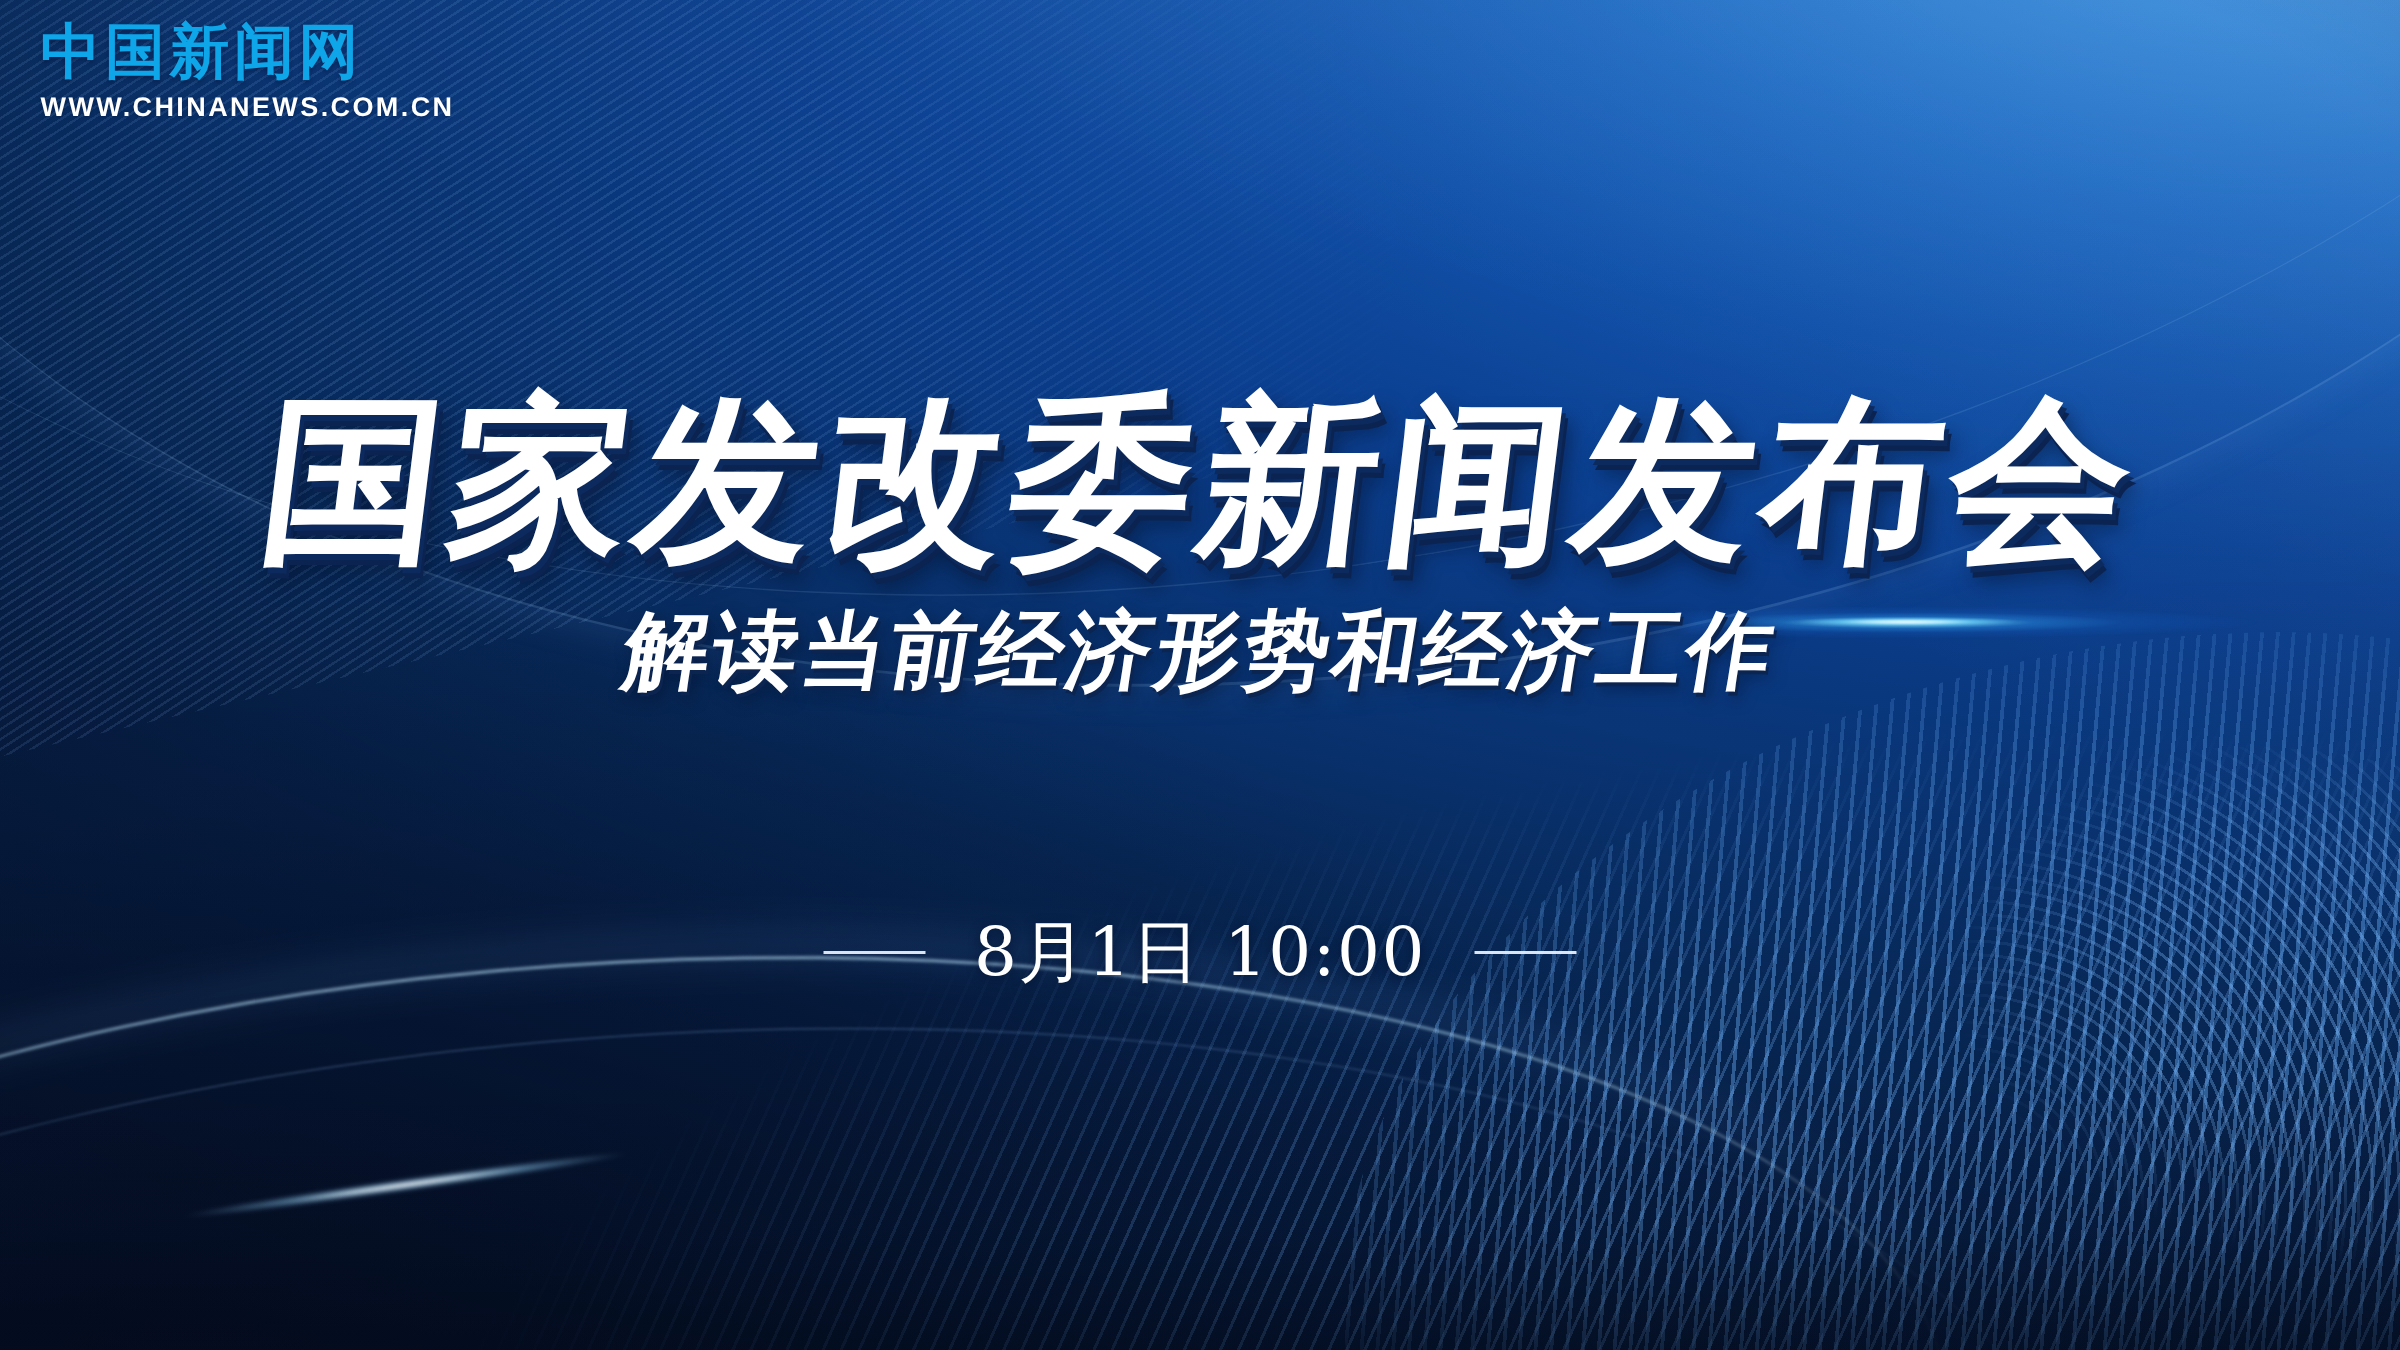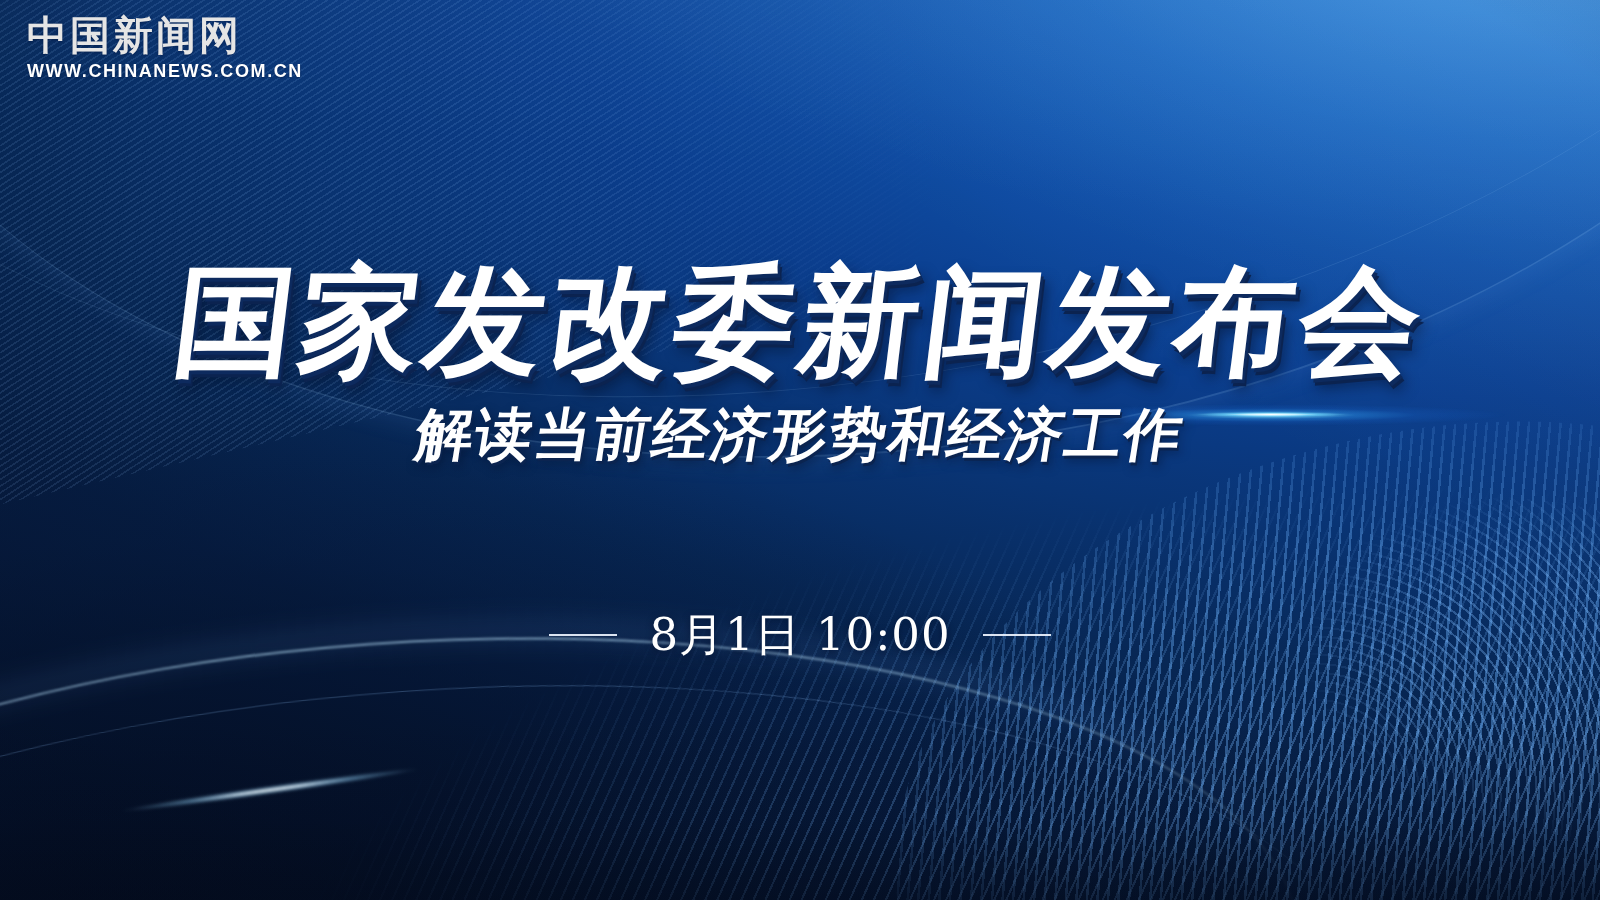--- a/index.html
+++ b/index.html
@@ -255,21 +255,21 @@
     left: 27px;
     top: 14px;
     width: 200px;
   }
   .logo-cn {
     display: block;
     font-family: "DejaVu Serif", "Liberation Serif", serif;
     font-size: 40px;
     font-weight: 700;
     line-height: 1.05;
-    color: #e5e5e5;
+    color: #0ea5e9;
     letter-spacing: 3px;
     white-space: nowrap;
     text-shadow: 0 1px 3px rgba(0,20,60,.55);
     text-align: right;
   }
   .logo-url {
     display: block;
     margin-top: 5px;
     font-family: "Liberation Sans", sans-serif;
     font-size: 18px;

